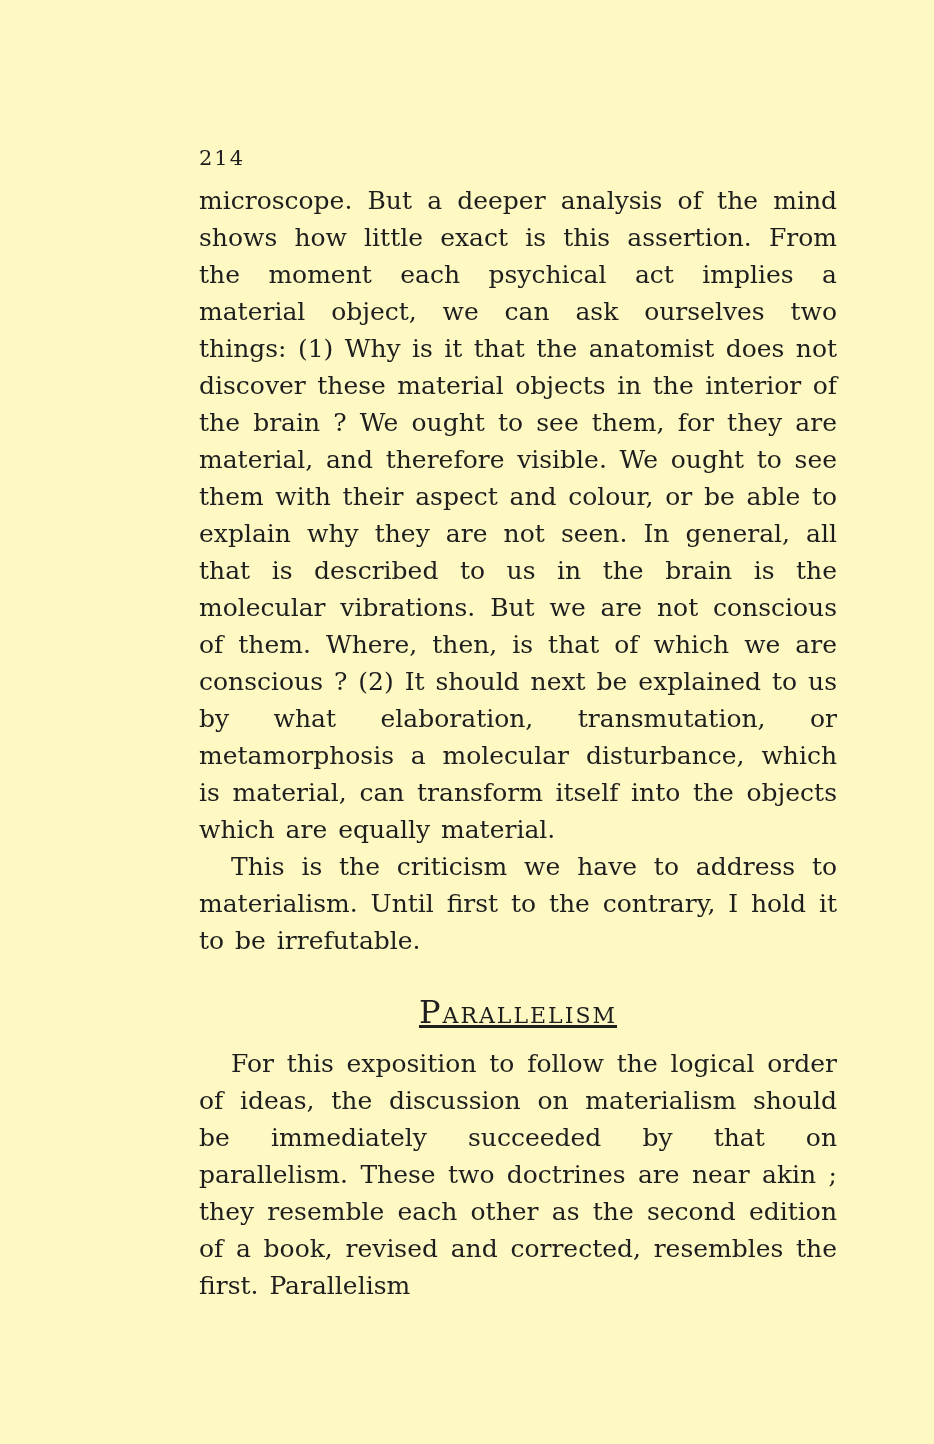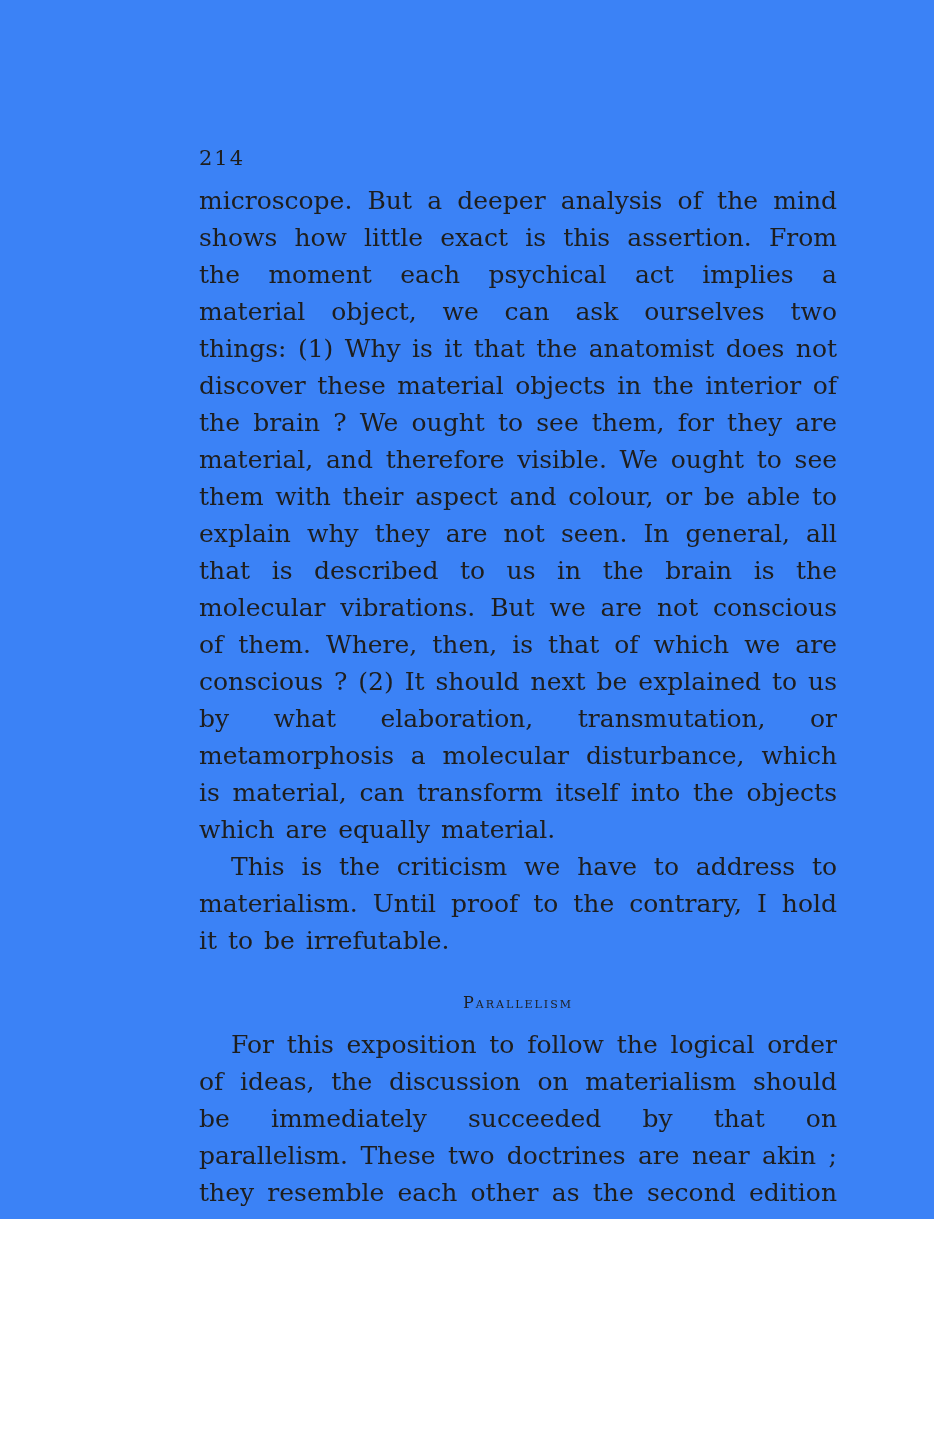--- a/index.html
+++ b/index.html
@@ -3,22 +3,22 @@
 <meta charset="utf-8">
 <style>
   html, body {
     margin: 0;
     padding: 0;
     background: #ffffff;
   }
   .page {
     position: relative;
     width: 934px;
-    height: 1219px;
-    background: #3b82f6;
+    height: 1444px;
+    background: #fef9c3;
     overflow: hidden;
     font-family: "DejaVu Serif", "Liberation Serif", serif;
     color: #1e1e1e;
   }
   .text-block {
     position: absolute;
     left: 199px;
     top: 146px;
     width: 638px;
   }
@@ -47,40 +47,41 @@
     line-height: 37px;
     text-align: justify;
     word-spacing: 3px;
   }
   .body-text p.indent {
     text-indent: 32px;
   }
   .section-heading {
     margin: 34px 0 14px 0;
     text-align: center;
-    font-size: 16px;
+    font-size: 32px;
     font-weight: normal;
     letter-spacing: 2px;
     font-variant: small-caps;
+    text-decoration: underline;
   }
 </style>
 </head>
 <body>
 
 <div class="page">
   <div class="text-block">
 
     <div class="page-header">
       <span class="page-number">214</span>
     </div>
 
     <div class="body-text">
       <p>microscope. But a deeper analysis of the mind shows how little exact is this assertion. From the moment each psychical act implies a material object, we can ask ourselves two things: (1) Why is it that the anatomist does not discover these material objects in the interior of the brain ? We ought to see them, for they are material, and therefore visible. We ought to see them with their aspect and colour, or be able to explain why they are not seen. In general, all that is described to us in the brain is the molecular vibrations. But we are not conscious of them. Where, then, is that of which we are conscious ? (2) It should next be explained to us by what elaboration, transmutation, or metamorphosis a molecular disturbance, which is material, can transform itself into the objects which are equally material.</p>
 
-      <p class="indent">This is the criticism we have to address to materialism. Until proof to the contrary, I hold it to be irrefutable.</p>
+      <p class="indent">This is the criticism we have to address to materialism. Until first to the contrary, I hold it to be irrefutable.</p>
 
       <h2 class="section-heading">Parallelism</h2>
 
       <p class="indent">For this exposition to follow the logical order of ideas, the discussion on materialism should be immediately succeeded by that on parallelism. These two doctrines are near akin ; they resemble each other as the second edition of a book, revised and corrected, resembles the first. Parallelism</p>
     </div>
 
   </div>
 </div>
 
 </body></html>

